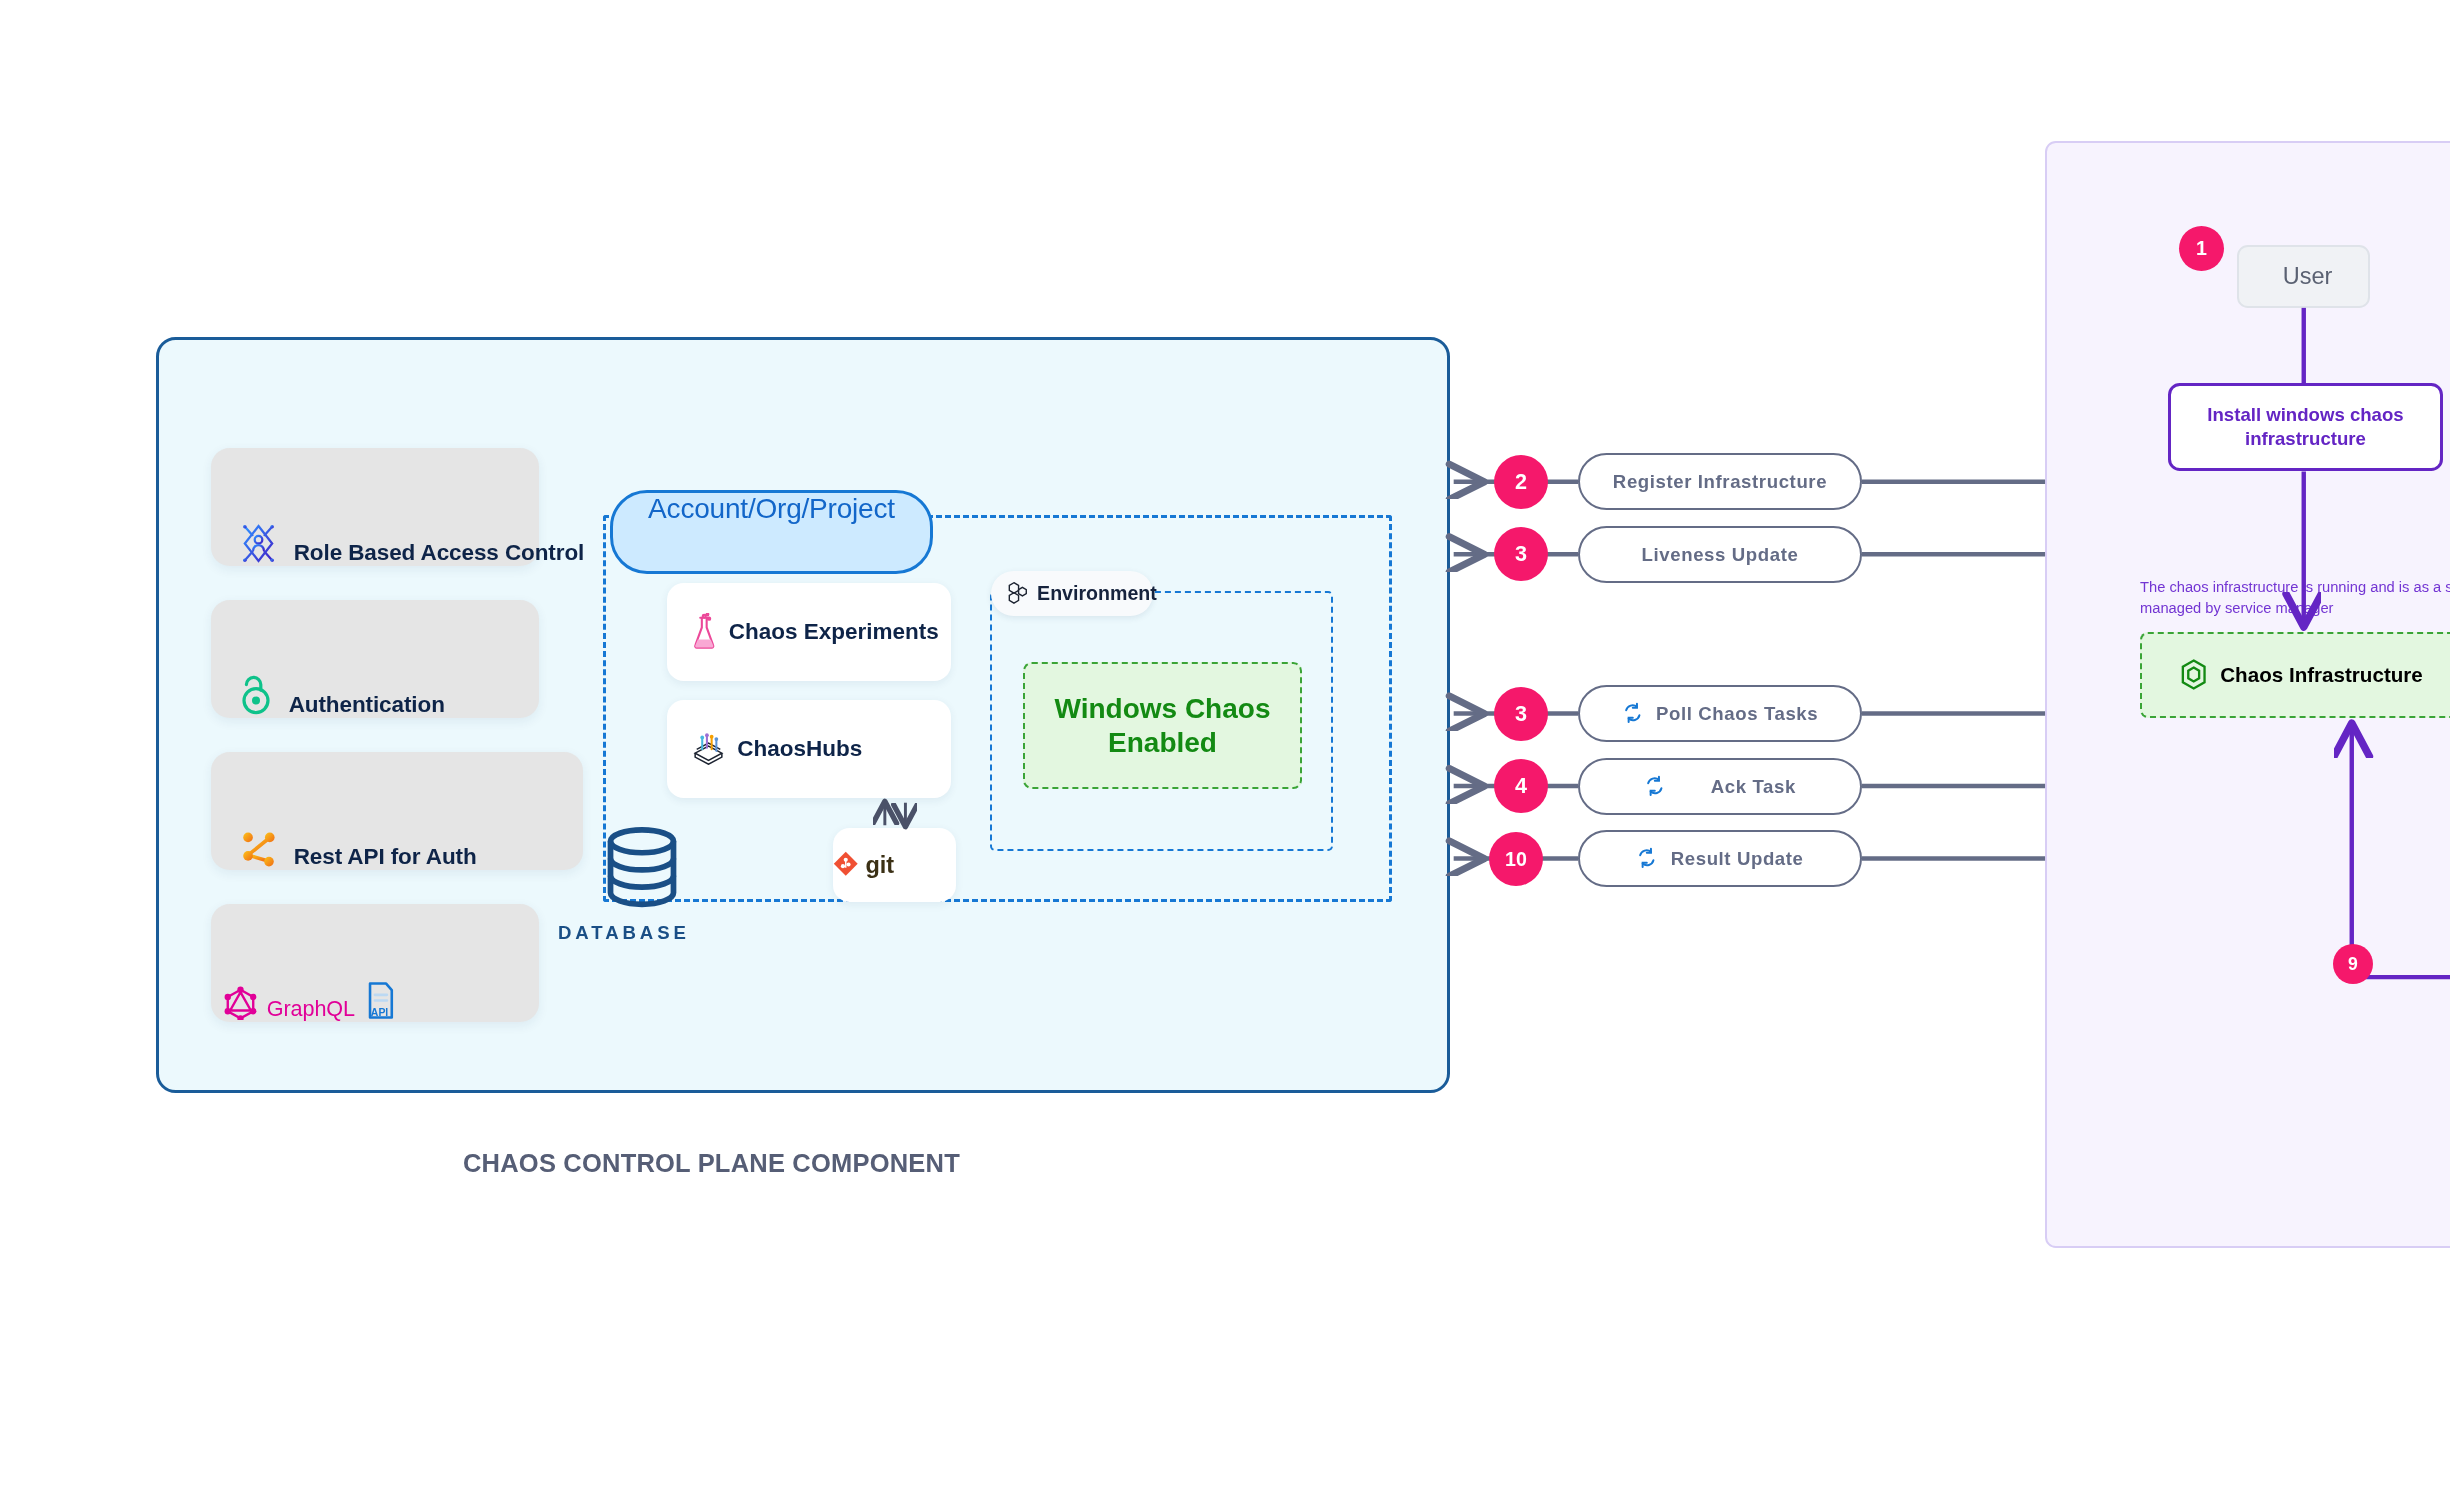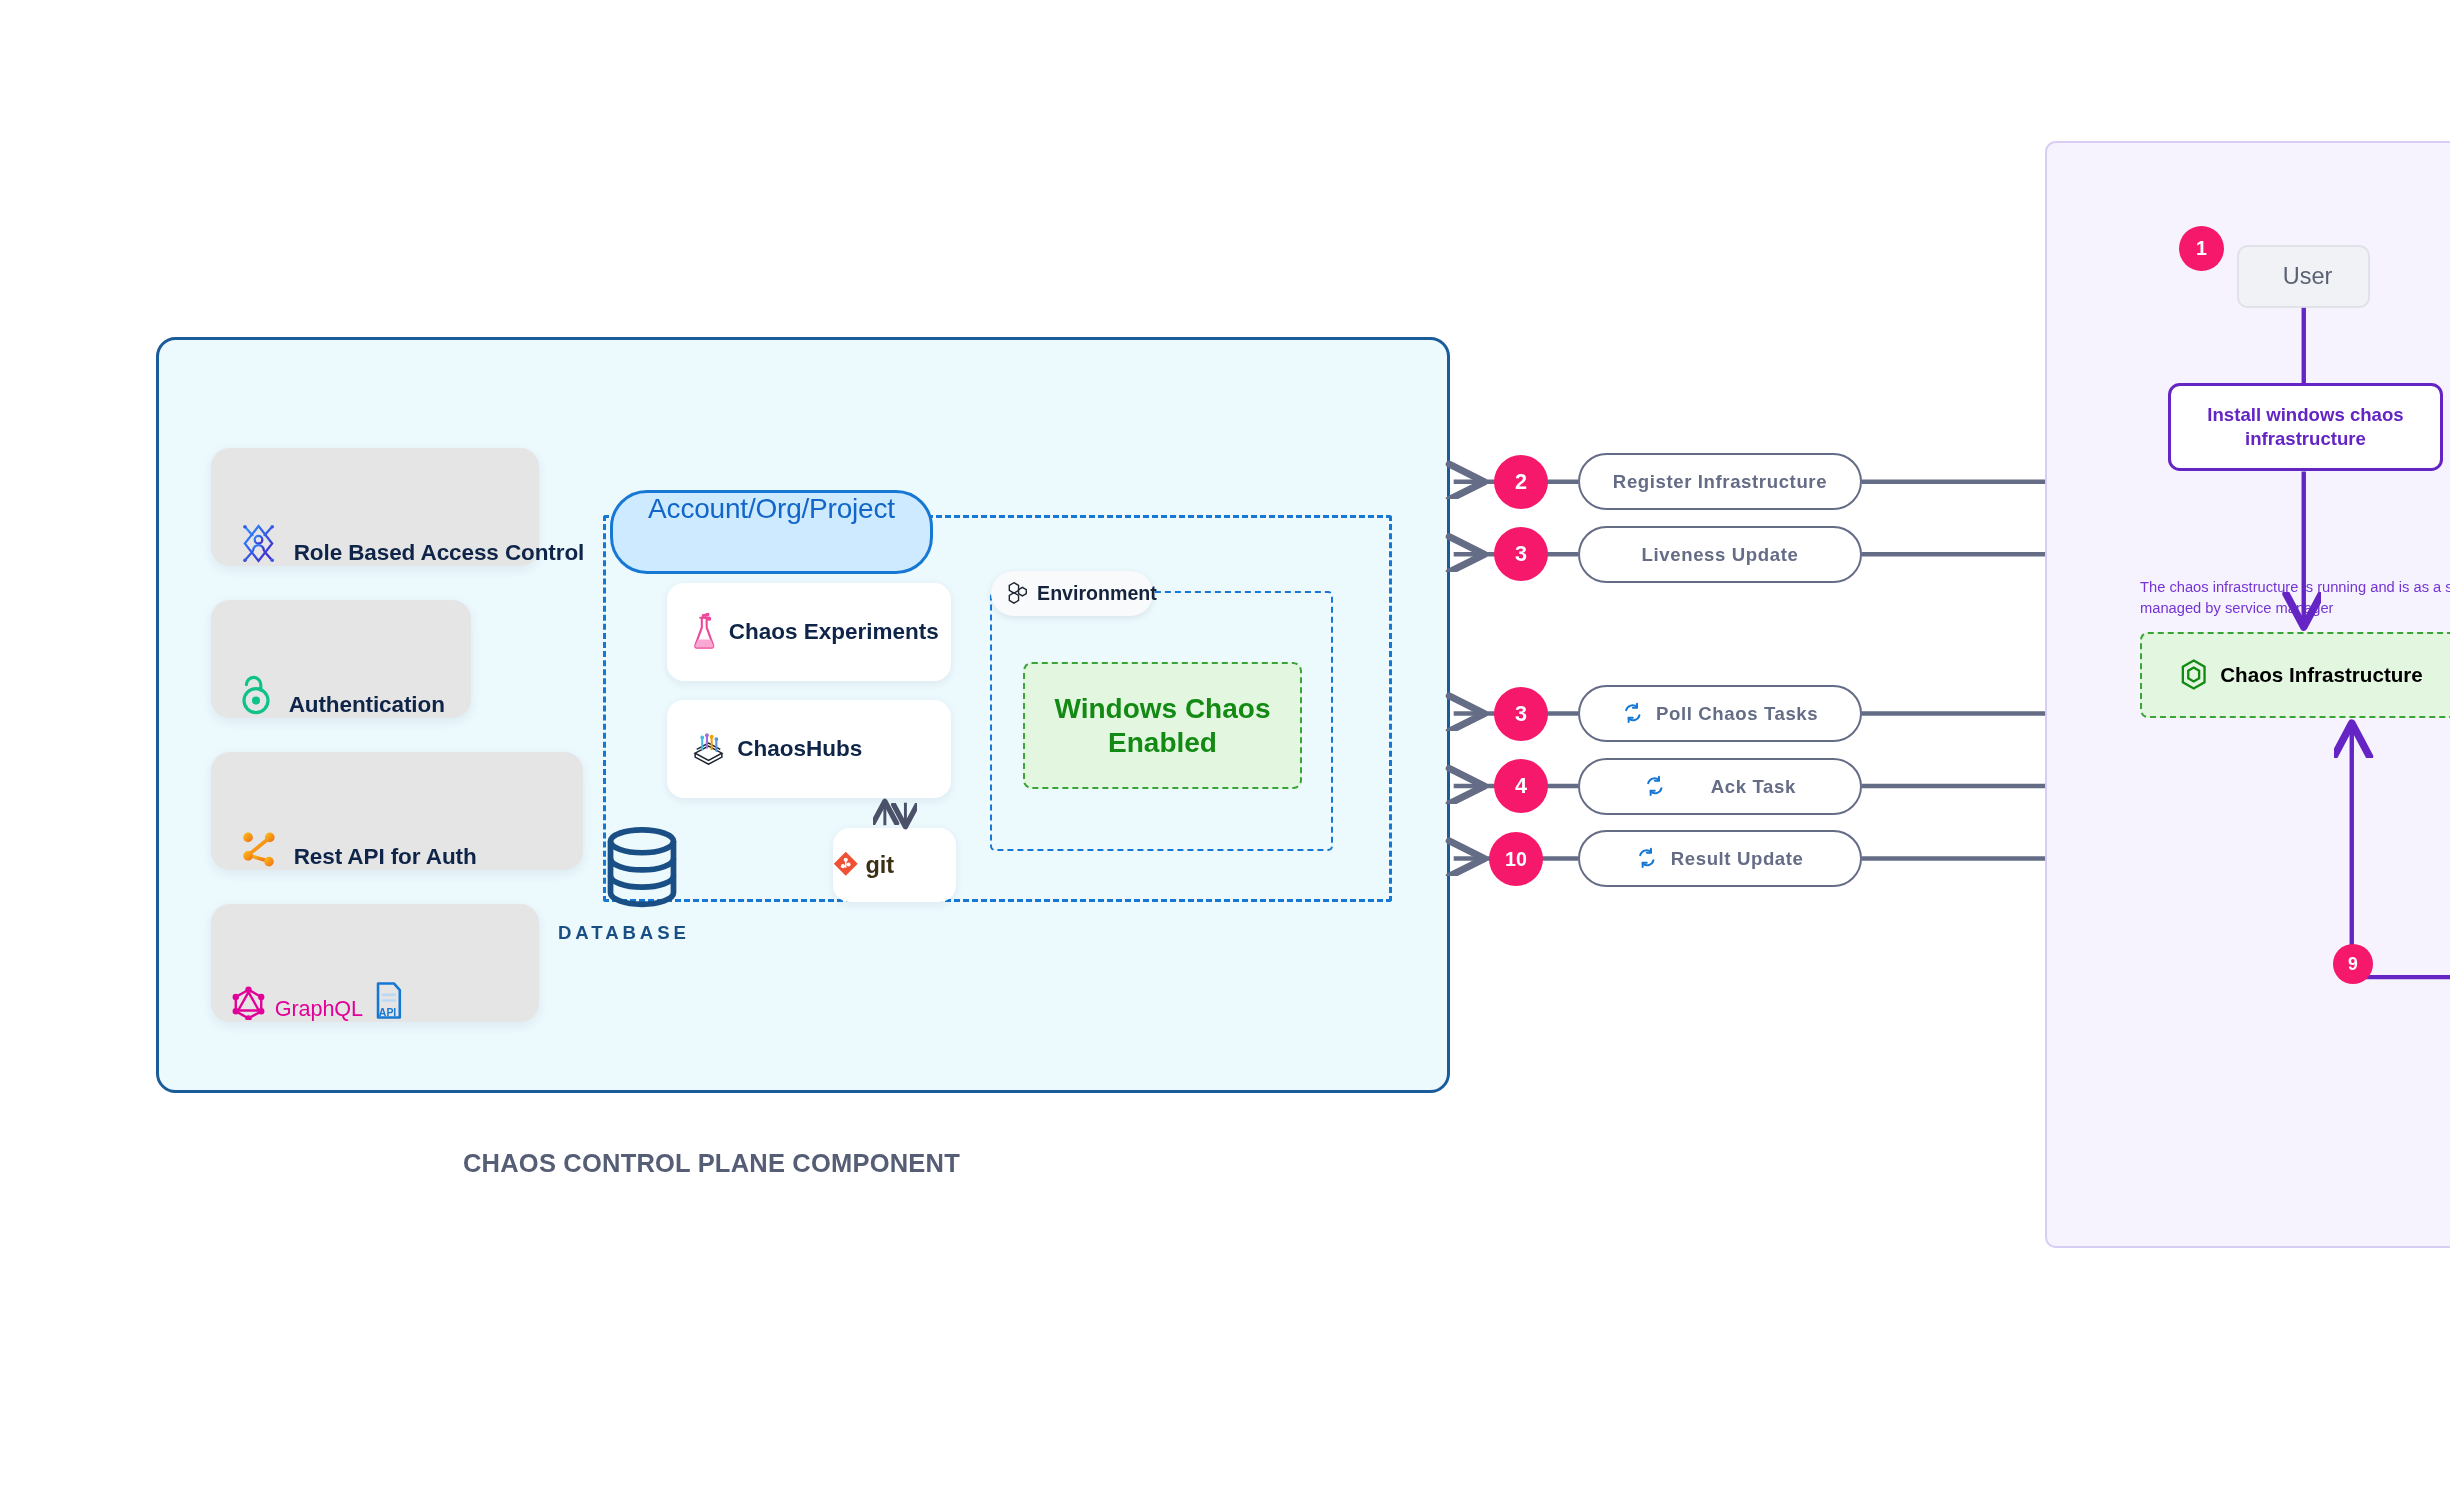--- a/index.html
+++ b/index.html
@@ -126,21 +126,21 @@
           <circle cx="6" cy="5" r="2.4" fill="url(#gRbac)" stroke="none"></circle>
           <circle cx="42" cy="5" r="2.4" fill="url(#gRbac)" stroke="none"></circle>
           <circle cx="6" cy="49" r="2.4" fill="url(#gRbac)" stroke="none"></circle>
           <circle cx="42" cy="49" r="2.4" fill="url(#gRbac)" stroke="none"></circle>
         </g>
       </svg>
     </span>
     <span class="feature-label">Role Based Access Control</span>
   </div>
 
-  <div class="abs feature-card" style="left:211px;top:576px;width:260px;height:118px;">
+  <div class="abs feature-card" style="left:211px;top:576px;width:328px;height:118px;">
     <span>
       <svg width="32" height="42" viewBox="0 0 40 52">
         <g fill="none" stroke="#0ec28a" stroke-width="4" stroke-linecap="round">
           <path d="M26 20 V13 a9 9 0 0 0-18 0"></path>
           <circle cx="20" cy="33" r="15"></circle>
           <circle cx="20" cy="33" r="5" fill="#0ec28a" stroke="none"></circle>
         </g>
       </svg>
     </span>
     <span class="feature-label">Authentication</span>
@@ -164,21 +164,21 @@
           <circle cx="10" cy="8" r="6"></circle>
             <circle cx="37" cy="8" r="6"></circle>
           <circle cx="10" cy="31" r="6"></circle>
             <circle cx="36" cy="38" r="6"></circle>
         </g>
       </svg>
     </span>
     <span class="feature-label">Rest API for Auth</span>
   </div>
 
-  <div class="abs feature-card" style="left:211px;top:880px;width:328px;height:118px;padding-left:20px;gap:8.8px;">
+  <div class="abs feature-card" style="left:211px;top:880px;width:328px;height:118px;padding-left:12px;gap:8.8px;">
     <span>
       <svg width="35" height="35" viewBox="0 0 44 44">
         <g stroke="#e10098" stroke-width="3" fill="none">
           <path d="M22 6 L38 15 L38 33 L22 42 L6 33 L6 15 Z"></path>
           <path d="M22 9 L35 32 L9 32 Z"></path>
         </g>
         <g fill="#e10098">
           <circle cx="22" cy="6" r="4"></circle>
             <circle cx="38" cy="15" r="4"></circle>
             <circle cx="38" cy="33" r="4"></circle>

